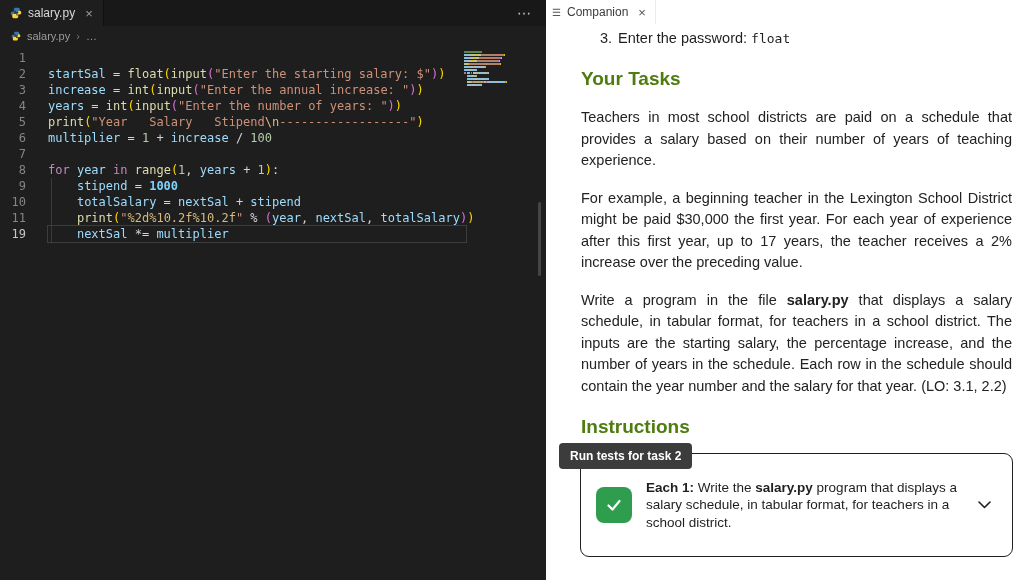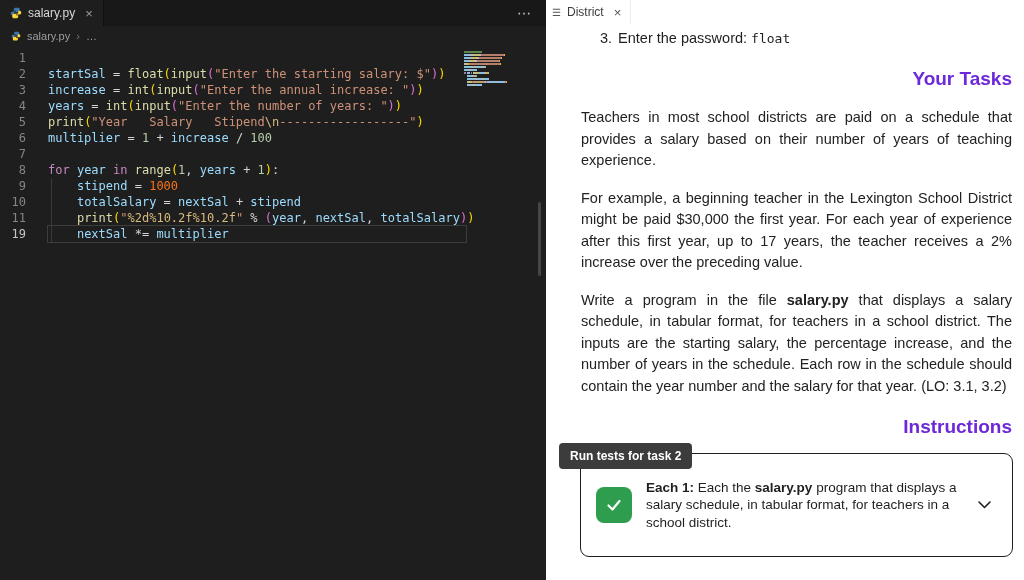--- a/index.html
+++ b/index.html
@@ -33,21 +33,21 @@
   
   .panel { flex:1; background:#ffffff; color:#1f1f1f; position:relative; overflow:hidden; }
   .panel-tabbar { height:24px; display:flex; align-items:stretch; }
   .panel-tab { display:flex; align-items:center; gap:6px; padding:0 9px 0 6px; font-size:12px; color:#3c3c3c; border-right:1px solid #ececec; }
   .panel-tab .menu-glyph { font-size:10px; color:#555; }
   .panel-tab .close { color:#555; }
   .panel-body { padding:4px 12px 0 35px; }
 
   .list-item { display:flex; gap:6px; margin-left:19px; font-size:14.5px; line-height:20px; color:#1f1f1f; }
   .mono { font-family:"DejaVu Sans Mono", monospace; font-size:13px; }
-  .heading { font-size:19px; font-weight:bold; color:#6d28d9; margin-top:18px; line-height:24px;text-align:right; }
+  .heading { font-size:19px; font-weight:bold; color:#4d7c0f; margin-top:18px; line-height:24px; }
   .para { margin-top:16px; font-size:14.5px; line-height:21.5px; text-align:justify; color:#222; }
   .b { font-weight:bold; }
 
   .card-wrap { position:relative; margin-top:14px; margin-left:-1px; }
   .tooltip { position:absolute; top:-10px; left:-21px; background:#3c3c3c; color:#fff; font-size:12px; font-weight:bold; padding:6px 11px; border-radius:4px; white-space:nowrap; z-index:2; }
   .task-card { height:104px; width:433px; background:#fff; border:1px solid #1f1f1f; border-radius:9px; display:flex; align-items:center; padding:0 20px 0 15px; }
   .check-btn { width:36px; height:36px; flex:none; border:none; border-radius:8px; background:#2e9e4e; display:flex; align-items:center; justify-content:center; cursor:pointer; }
   .task-text { margin-left:14px; width:330px; font-size:13.5px; line-height:17.5px; color:#1f1f1f; }
   .chevron { margin-left:auto; flex:none; display:flex; align-items:center; cursor:pointer; }
 </style>
@@ -80,21 +80,21 @@
   <div class="code-area">
     <div id="code-lines">
         <div class="code-row"><span class="gutter">1</span></div>
         <div class="code-row"><span class="gutter">2</span><span class="code-text"><span style="color: rgb(156, 220, 254);">startSal</span><span style="color: rgb(212, 212, 212);"> = </span><span style="color: rgb(220, 220, 170);">float</span><span style="color: rgb(255, 215, 0);">(</span><span style="color: rgb(220, 220, 170);">input</span><span style="color: rgb(218, 112, 214);">(</span><span style="color: rgb(206, 145, 120);">"Enter the starting salary: $"</span><span style="color: rgb(218, 112, 214);">)</span><span style="color: rgb(255, 215, 0);">)</span></span></div>
         <div class="code-row"><span class="gutter">3</span><span class="code-text"><span style="color: rgb(156, 220, 254);">increase</span><span style="color: rgb(212, 212, 212);"> = </span><span style="color: rgb(220, 220, 170);">int</span><span style="color: rgb(255, 215, 0);">(</span><span style="color: rgb(220, 220, 170);">input</span><span style="color: rgb(218, 112, 214);">(</span><span style="color: rgb(206, 145, 120);">"Enter the annual increase: "</span><span style="color: rgb(218, 112, 214);">)</span><span style="color: rgb(255, 215, 0);">)</span></span></div>
         <div class="code-row"><span class="gutter">4</span><span class="code-text"><span style="color: rgb(156, 220, 254);">years</span><span style="color: rgb(212, 212, 212);"> = </span><span style="color: rgb(220, 220, 170);">int</span><span style="color: rgb(255, 215, 0);">(</span><span style="color: rgb(220, 220, 170);">input</span><span style="color: rgb(218, 112, 214);">(</span><span style="color: rgb(206, 145, 120);">"Enter the number of years: "</span><span style="color: rgb(218, 112, 214);">)</span><span style="color: rgb(255, 215, 0);">)</span></span></div>
         <div class="code-row"><span class="gutter">5</span><span class="code-text"><span style="color: rgb(220, 220, 170);">print</span><span style="color: rgb(255, 215, 0);">(</span><span style="color: rgb(206, 145, 120);">"Year   Salary   Stipend</span><span style="color: rgb(215, 186, 125);">\n</span><span style="color: rgb(206, 145, 120);">------------------"</span><span style="color: rgb(255, 215, 0);">)</span></span></div>
         <div class="code-row"><span class="gutter">6</span><span class="code-text"><span style="color: rgb(156, 220, 254);">multiplier</span><span style="color: rgb(212, 212, 212);"> = </span><span style="color: rgb(181, 206, 168);">1</span><span style="color: rgb(212, 212, 212);"> + </span><span style="color: rgb(156, 220, 254);">increase</span><span style="color: rgb(212, 212, 212);"> / </span><span style="color: rgb(181, 206, 168);">100</span></span></div>
         <div class="code-row"><span class="gutter">7</span></div>
         <div class="code-row"><span class="gutter">8</span><span class="code-text"><span style="color: rgb(197, 134, 192);">for</span><span style="color: rgb(212, 212, 212);"> </span><span style="color: rgb(156, 220, 254);">year</span><span style="color: rgb(212, 212, 212);"> </span><span style="color: rgb(197, 134, 192);">in</span><span style="color: rgb(212, 212, 212);"> </span><span style="color: rgb(220, 220, 170);">range</span><span style="color: rgb(255, 215, 0);">(</span><span style="color: rgb(181, 206, 168);">1</span><span style="color: rgb(212, 212, 212);">, </span><span style="color: rgb(156, 220, 254);">years</span><span style="color: rgb(212, 212, 212);"> + </span><span style="color: rgb(181, 206, 168);">1</span><span style="color: rgb(255, 215, 0);">)</span><span style="color: rgb(212, 212, 212);">:</span></span></div>
-        <div class="code-row"><span class="gutter">9</span><span class="code-text"><span style="color: rgb(212, 212, 212);">    </span><span style="color: rgb(156, 220, 254);">stipend</span><span style="color: rgb(212, 212, 212);"> = </span><span style="color: #f97316;">1000</span></span></div>
+        <div class="code-row"><span class="gutter">9</span><span class="code-text"><span style="color: rgb(212, 212, 212);">    </span><span style="color: rgb(156, 220, 254);">stipend</span><span style="color: rgb(212, 212, 212);"> = </span><span style="color: #7dd3fc; font-weight: bold;">1000</span></span></div>
         <div class="code-row"><span class="gutter">10</span><span class="code-text"><span style="color: rgb(212, 212, 212);">    </span><span style="color: rgb(156, 220, 254);">totalSalary</span><span style="color: rgb(212, 212, 212);"> = </span><span style="color: rgb(156, 220, 254);">nextSal</span><span style="color: rgb(212, 212, 212);"> + </span><span style="color: rgb(156, 220, 254);">stipend</span></span></div>
         <div class="code-row"><span class="gutter">11</span><span class="code-text"><span style="color: rgb(212, 212, 212);">    </span><span style="color: rgb(220, 220, 170);">print</span><span style="color: rgb(255, 215, 0);">(</span><span style="color: rgb(206, 145, 120);">"</span><span style="color: rgb(215, 186, 125);">%2d</span><span style="color: rgb(215, 186, 125);">%10.2f</span><span style="color: rgb(215, 186, 125);">%10.2f</span><span style="color: rgb(206, 145, 120);">"</span><span style="color: rgb(212, 212, 212);"> % </span><span style="color: rgb(218, 112, 214);">(</span><span style="color: rgb(156, 220, 254);">year</span><span style="color: rgb(212, 212, 212);">, </span><span style="color: rgb(156, 220, 254);">nextSal</span><span style="color: rgb(212, 212, 212);">, </span><span style="color: rgb(156, 220, 254);">totalSalary</span><span style="color: rgb(218, 112, 214);">)</span><span style="color: rgb(255, 215, 0);">)</span></span></div>
         <div class="code-row current"><span class="gutter">19</span><span class="code-text"><span style="color: rgb(212, 212, 212);">    </span><span style="color: rgb(156, 220, 254);">nextSal</span><span style="color: rgb(212, 212, 212);"> *= </span><span style="color: rgb(156, 220, 254);">multiplier</span></span></div>
       </div>
     <div class="indent-guide"></div>
     <div class="minimap" id="minimap">
         <div class="mm-row"><span class="mm-seg" style="width: 18px; background: rgb(106, 153, 85);"></span></div>
         <div class="mm-row"><span class="mm-seg" style="width: 6px; background: rgb(156, 220, 254);"></span><span class="mm-seg" style="width: 2px; background: rgb(212, 212, 212);"></span><span class="mm-seg" style="width: 4px; background: rgb(220, 220, 170);"></span><span class="mm-seg" style="width: 1px; background: rgb(255, 215, 0);"></span><span class="mm-seg" style="width: 4px; background: rgb(220, 220, 170);"></span><span class="mm-seg" style="width: 1px; background: rgb(218, 112, 214);"></span><span class="mm-seg" style="width: 21px; background: rgb(206, 145, 120);"></span><span class="mm-seg" style="width: 1px; background: rgb(218, 112, 214);"></span><span class="mm-seg" style="width: 1px; background: rgb(255, 215, 0);"></span></div>
         <div class="mm-row"><span class="mm-seg" style="width: 6px; background: rgb(156, 220, 254);"></span><span class="mm-seg" style="width: 2px; background: rgb(212, 212, 212);"></span><span class="mm-seg" style="width: 2px; background: rgb(220, 220, 170);"></span><span class="mm-seg" style="width: 1px; background: rgb(255, 215, 0);"></span><span class="mm-seg" style="width: 4px; background: rgb(220, 220, 170);"></span><span class="mm-seg" style="width: 1px; background: rgb(218, 112, 214);"></span><span class="mm-seg" style="width: 20px; background: rgb(206, 145, 120);"></span><span class="mm-seg" style="width: 1px; background: rgb(218, 112, 214);"></span><span class="mm-seg" style="width: 1px; background: rgb(255, 215, 0);"></span></div>
         <div class="mm-row"><span class="mm-seg" style="width: 4px; background: rgb(156, 220, 254);"></span><span class="mm-seg" style="width: 2px; background: rgb(212, 212, 212);"></span><span class="mm-seg" style="width: 2px; background: rgb(220, 220, 170);"></span><span class="mm-seg" style="width: 1px; background: rgb(255, 215, 0);"></span><span class="mm-seg" style="width: 4px; background: rgb(220, 220, 170);"></span><span class="mm-seg" style="width: 1px; background: rgb(218, 112, 214);"></span><span class="mm-seg" style="width: 20px; background: rgb(206, 145, 120);"></span><span class="mm-seg" style="width: 1px; background: rgb(218, 112, 214);"></span><span class="mm-seg" style="width: 1px; background: rgb(255, 215, 0);"></span></div>
@@ -108,48 +108,48 @@
         <div class="mm-row"><span class="mm-seg" style="width: 3px; background: transparent;"></span><span class="mm-seg" style="width: 5px; background: rgb(156, 220, 254);"></span><span class="mm-seg" style="width: 3px; background: rgb(212, 212, 212);"></span><span class="mm-seg" style="width: 7px; background: rgb(156, 220, 254);"></span></div>
       </div>
     <div class="scroll-thumb"></div>
   </div>
 </div>
 
 <div class="panel">
   <div class="panel-tabbar">
     <div class="panel-tab">
       <span class="menu-glyph">☰</span>
-      <span>District</span>
+      <span>Companion</span>
       <span class="close">×</span>
     </div>
   </div>
 
   <div class="panel-body">
     <div class="list-item">
       <span>3.</span>
       <span><span>Enter the password: </span><span class="mono">float</span></span>
     </div>
 
     <div class="heading">Your Tasks</div>
 
     <p class="para"><span>Teachers in most school districts are paid on a schedule that provides a salary based on their number of years of teaching experience.</span></p>
     <p class="para"><span>For example, a beginning teacher in the Lexington School District might be paid $30,000 the first year. For each year of experience after this first year, up to 17 years, the teacher receives a 2% increase over the preceding value.</span></p>
-    <p class="para"><span>Write a program in the file </span><span class="b">salary.py</span><span> that displays a salary schedule, in tabular format, for teachers in a school district. The inputs are the starting salary, the percentage increase, and the number of years in the schedule. Each row in the schedule should contain the year number and the salary for that year. (LO: 3.1, 3.2)</span></p>
+    <p class="para"><span>Write a program in the file </span><span class="b">salary.py</span><span> that displays a salary schedule, in tabular format, for teachers in a school district. The inputs are the starting salary, the percentage increase, and the number of years in the schedule. Each row in the schedule should contain the year number and the salary for that year. (LO: 3.1, 2.2)</span></p>
 
     <div class="heading">Instructions</div>
 
     <div class="card-wrap">
       <div class="tooltip">Run tests for task 2</div>
       <div class="task-card">
         <button class="check-btn" style="background: rgb(46, 158, 78);">
           <svg width="18" height="18" viewBox="0 0 18 18">
             <path d="M3.5 9.5 L7.5 13.5 L14.5 5" fill="none" stroke="#ffffff" stroke-width="2.2" stroke-linecap="round" stroke-linejoin="round"></path>
           </svg>
         </button>
-        <div class="task-text"><span class="b">Each 1:</span><span> Each the </span><span class="b">salary.py</span><span> program that displays a salary schedule, in tabular format, for teachers in a school district.</span></div>
+        <div class="task-text"><span class="b">Each 1:</span><span> Write the </span><span class="b">salary.py</span><span> program that displays a salary schedule, in tabular format, for teachers in a school district.</span></div>
         <div class="chevron">
           <svg width="15" height="10" viewBox="0 0 15 10">
             <path d="M2 2 L7.5 7.5 L13 2" fill="none" stroke="#1f1f1f" stroke-width="1.6" stroke-linecap="round" stroke-linejoin="round"></path>
           </svg>
         </div>
       </div>
     </div>
   </div>
 </div>
 

